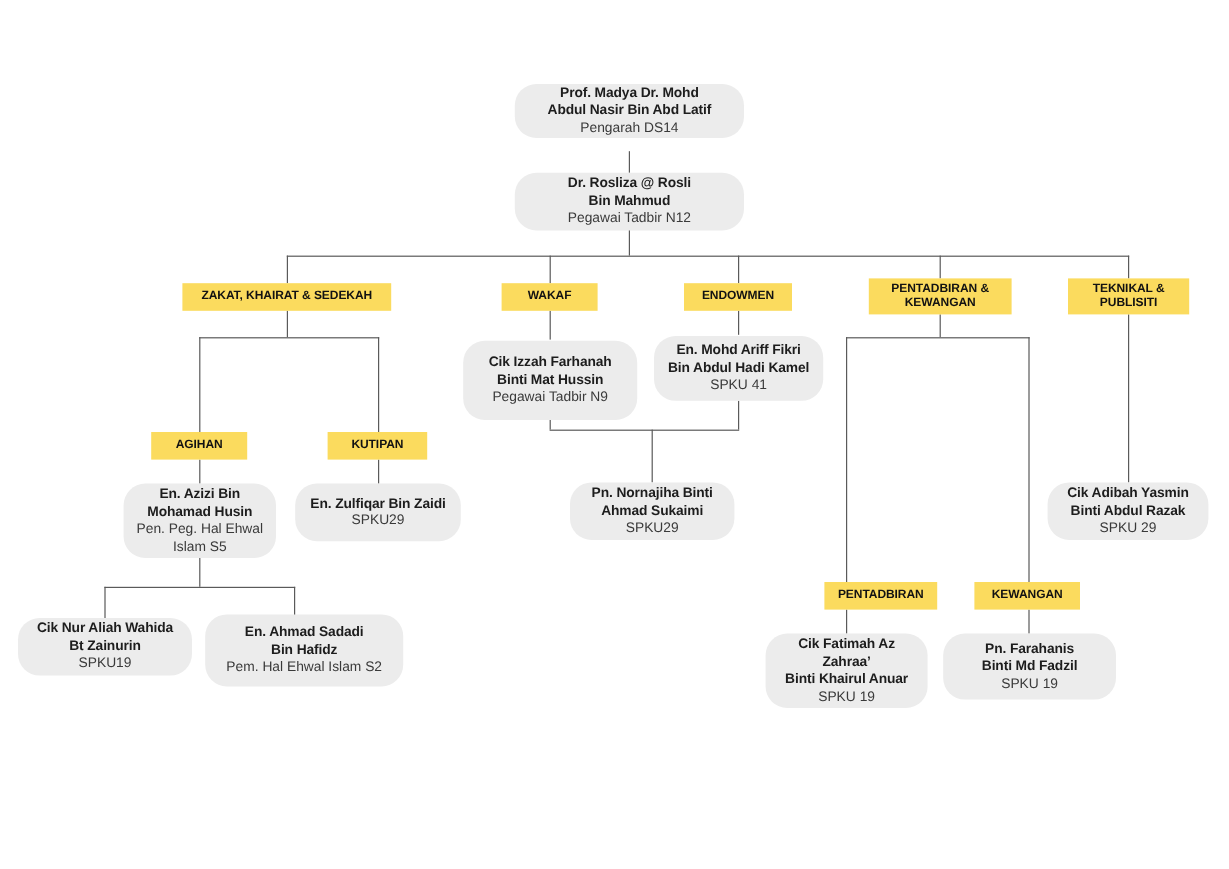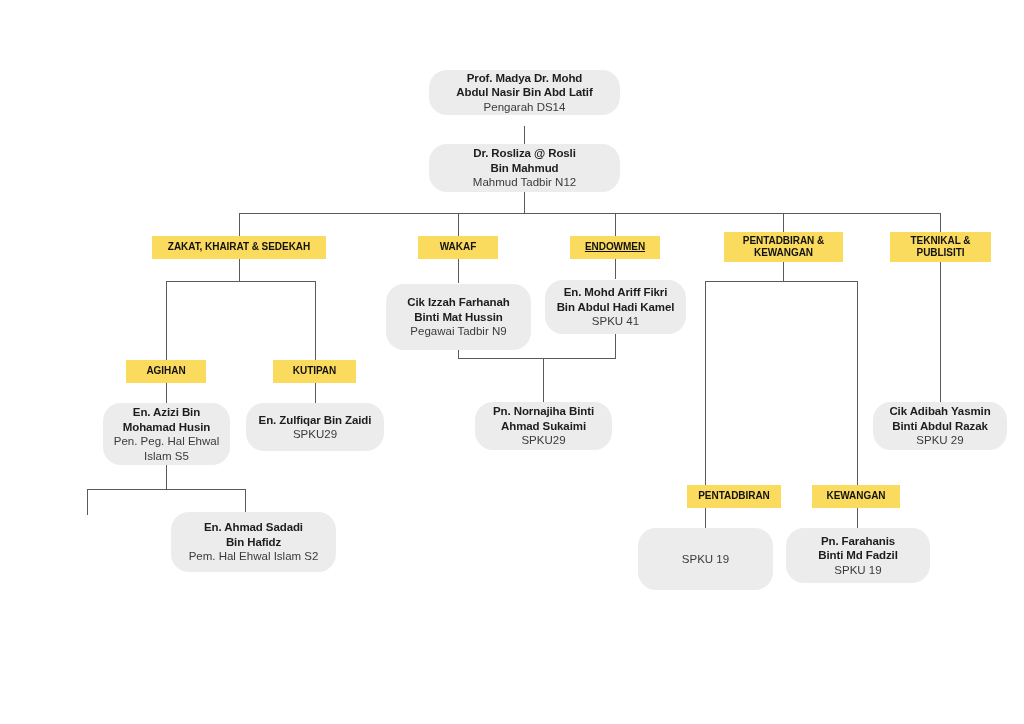--- a/index.html
+++ b/index.html
@@ -124,21 +124,21 @@
 
   <div class="card" style="left:429px; top:70px; width:191px; height:45px;">
     <div class="nm">Prof. Madya Dr. Mohd
 Abdul Nasir Bin Abd Latif</div>
     <div class="gr">Pengarah DS14</div>
   </div>
 
   <div class="card" style="left:429px; top:144px; width:191px; height:48px;">
     <div class="nm">Dr. Rosliza @ Rosli
 Bin Mahmud</div>
-    <div class="gr">Mahmud Tadbir N12</div>
+    <div class="gr">Pegawai Tadbir N12</div>
   </div>
 
   <div class="card" style="left:386px; top:284px; width:145px; height:66px;">
     <div class="nm">Cik Izzah Farhanah
 Binti Mat Hussin</div>
     <div class="gr">Pegawai Tadbir N9</div>
   </div>
 
   <div class="card" style="left:545px; top:280px; width:141px; height:54px;">
     <div class="nm">En. Mohd Ariff Fikri
@@ -163,40 +163,48 @@
 Ahmad Sukaimi</div>
     <div class="gr">SPKU29</div>
   </div>
 
   <div class="card" style="left:873px; top:402px; width:134px; height:48px;">
     <div class="nm">Cik Adibah Yasmin
 Binti Abdul Razak</div>
     <div class="gr">SPKU 29</div>
   </div>
 
+  <div class="card" style="left:15px; top:515px; width:145px; height:48px;">
+    <div class="nm">Cik Nur Aliah Wahida
+Bt Zainurin</div>
+    <div class="gr">SPKU19</div>
+  </div>
 
   <div class="card" style="left:171px; top:512px; width:165px; height:60px;">
     <div class="nm">En. Ahmad Sadadi
 Bin Hafidz</div>
     <div class="gr">Pem. Hal Ehwal Islam S2</div>
   </div>
 
   <div class="card" style="left:638px; top:528px; width:135px; height:62px;">
+    <div class="nm">Cik Fatimah Az
+Zahraa’
+Binti Khairul Anuar</div>
     <div class="gr">SPKU 19</div>
   </div>
 
   <div class="card" style="left:786px; top:528px; width:144px; height:55px;">
     <div class="nm">Pn. Farahanis
 Binti Md Fadzil</div>
     <div class="gr">SPKU 19</div>
   </div>
 
   <div class="unit" style="left:152px; top:236px; width:174px; height:23px;">ZAKAT, KHAIRAT &amp; SEDEKAH</div>
   <div class="unit" style="left:418px; top:236px; width:80px; height:23px;">WAKAF</div>
-  <div class="unit" style="left:570px; top:236px; width:90px; height:23px;text-decoration:underline;">ENDOWMEN</div>
+  <div class="unit" style="left:570px; top:236px; width:90px; height:23px;">ENDOWMEN</div>
   <div class="unit" style="left:724px; top:232px; width:119px; height:30px;">PENTADBIRAN &amp;
 KEWANGAN</div>
   <div class="unit" style="left:890px; top:232px; width:101px; height:30px;">TEKNIKAL &amp;
 PUBLISITI</div>
 
   <div class="unit" style="left:126px; top:360px; width:80px; height:23px;">AGIHAN</div>
   <div class="unit" style="left:273px; top:360px; width:83px; height:23px;">KUTIPAN</div>
 
   <div class="unit" style="left:659px; top:485px; width:94px; height:23px;margin-left:28px;">PENTADBIRAN</div>
   <div class="unit" style="left:812px; top:485px; width:88px; height:23px;">KEWANGAN</div>

